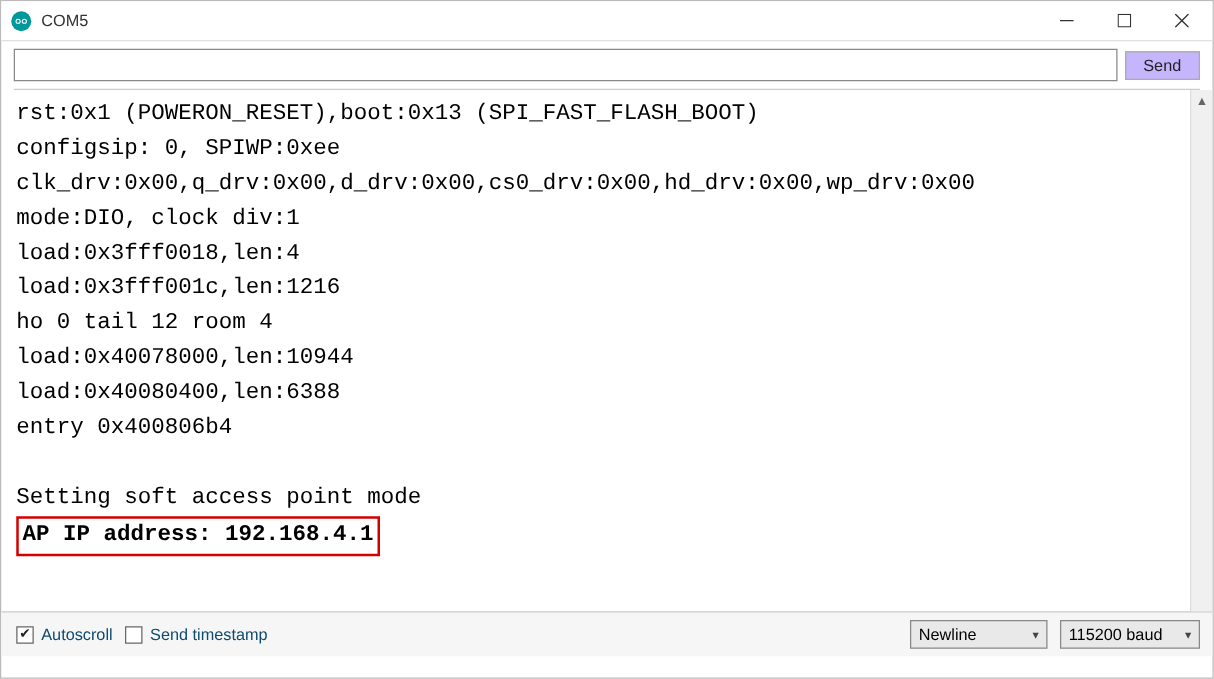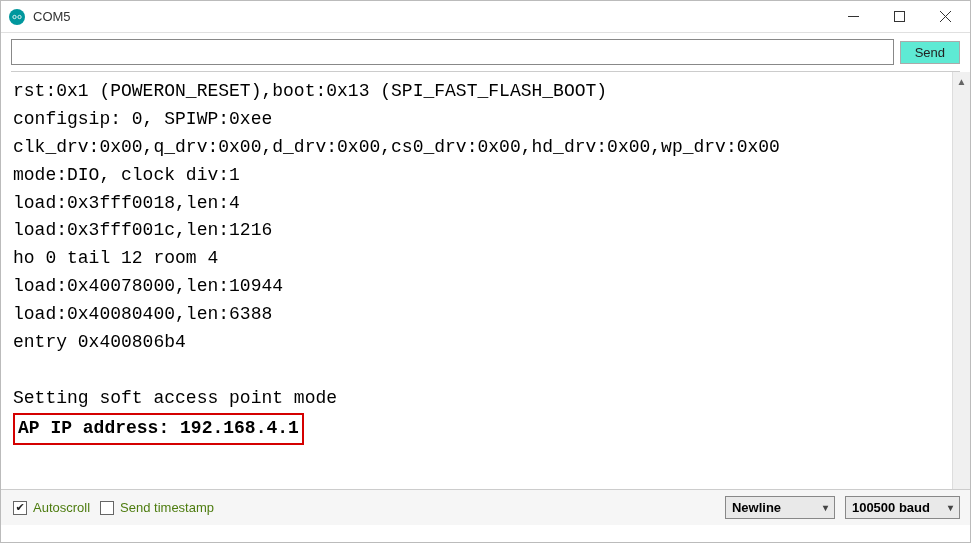--- a/index.html
+++ b/index.html
@@ -56,21 +56,21 @@
   }
   .input-row input[type=text] {
     flex: 1;
     height: 26px;
     border: 1px solid #888;
     padding: 2px 6px;
     font-size: 13px;
     outline: none;
   }
   .btn {
-    background: #5eead4;
+    background: #c4b5fd;
     border: 1px solid #aaa;
     font-size: 13px;
     padding: 3px 14px;
     color: #222;
   }
 
   .console-wrap {
     position: relative;
     height: 418px;
     margin: 0 10px;
@@ -116,21 +116,21 @@
     padding: 6px 10px 6px 12px;
     border-top: 1px solid #ccc;
     gap: 10px;
     background: #f6f6f6;
   }
   .checkbox-lbl {
     display: flex;
     align-items: center;
     gap: 6px;
     font-size: 13px;
-    color: #4d7c0f;
+    color: #0c4a6e;
   }
   .chk {
     width: 14px;
     height: 14px;
     border: 1px solid #666;
     display: inline-flex;
     align-items: center;
     justify-content: center;
     background: #fff;
   }
@@ -144,21 +144,20 @@
   .select {
     border: 1px solid #888;
     background: #e9e9e9;
     font-size: 13px;
     padding: 3px 6px;
     display: flex;
     align-items: center;
     gap: 18px;
     min-width: 110px;
     justify-content: space-between;
-    font-weight: bold;
   }
   .select .chev { font-size: 10px; color: #444; }
 </style>
 </head>
 <body>
 
 <div class="titlebar">
   <span class="app-icon">
     <svg viewBox="0 0 24 12">
         <g fill="none" stroke="#fff" stroke-width="2">
@@ -220,16 +219,16 @@
   <label class="checkbox-lbl">
     <span class="chk"></span>
     <span>Send timestamp</span>
   </label>
   <div class="spacer"></div>
   <div class="select">
     <span>Newline</span>
     <span class="chev">▾</span>
   </div>
   <div class="select">
-    <span>100500 baud</span>
+    <span>115200 baud</span>
     <span class="chev">▾</span>
   </div>
 </div>
 
 </body></html>

